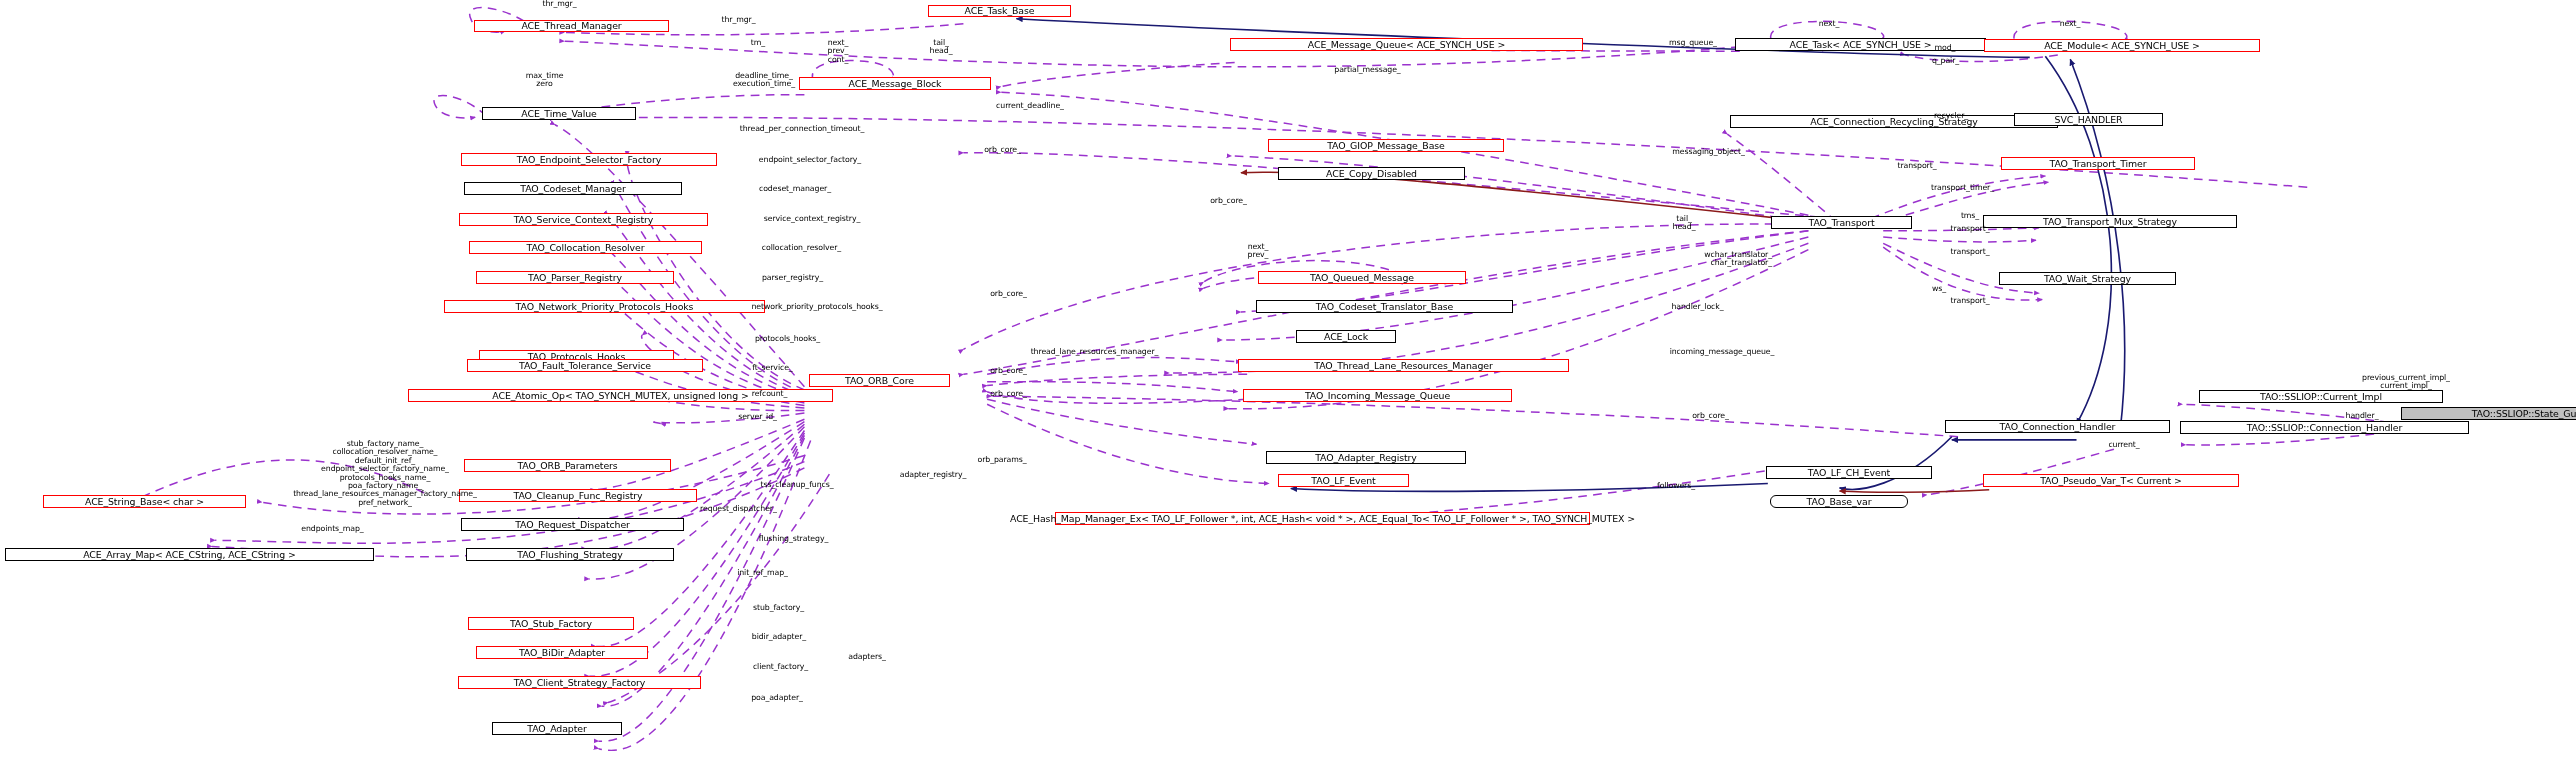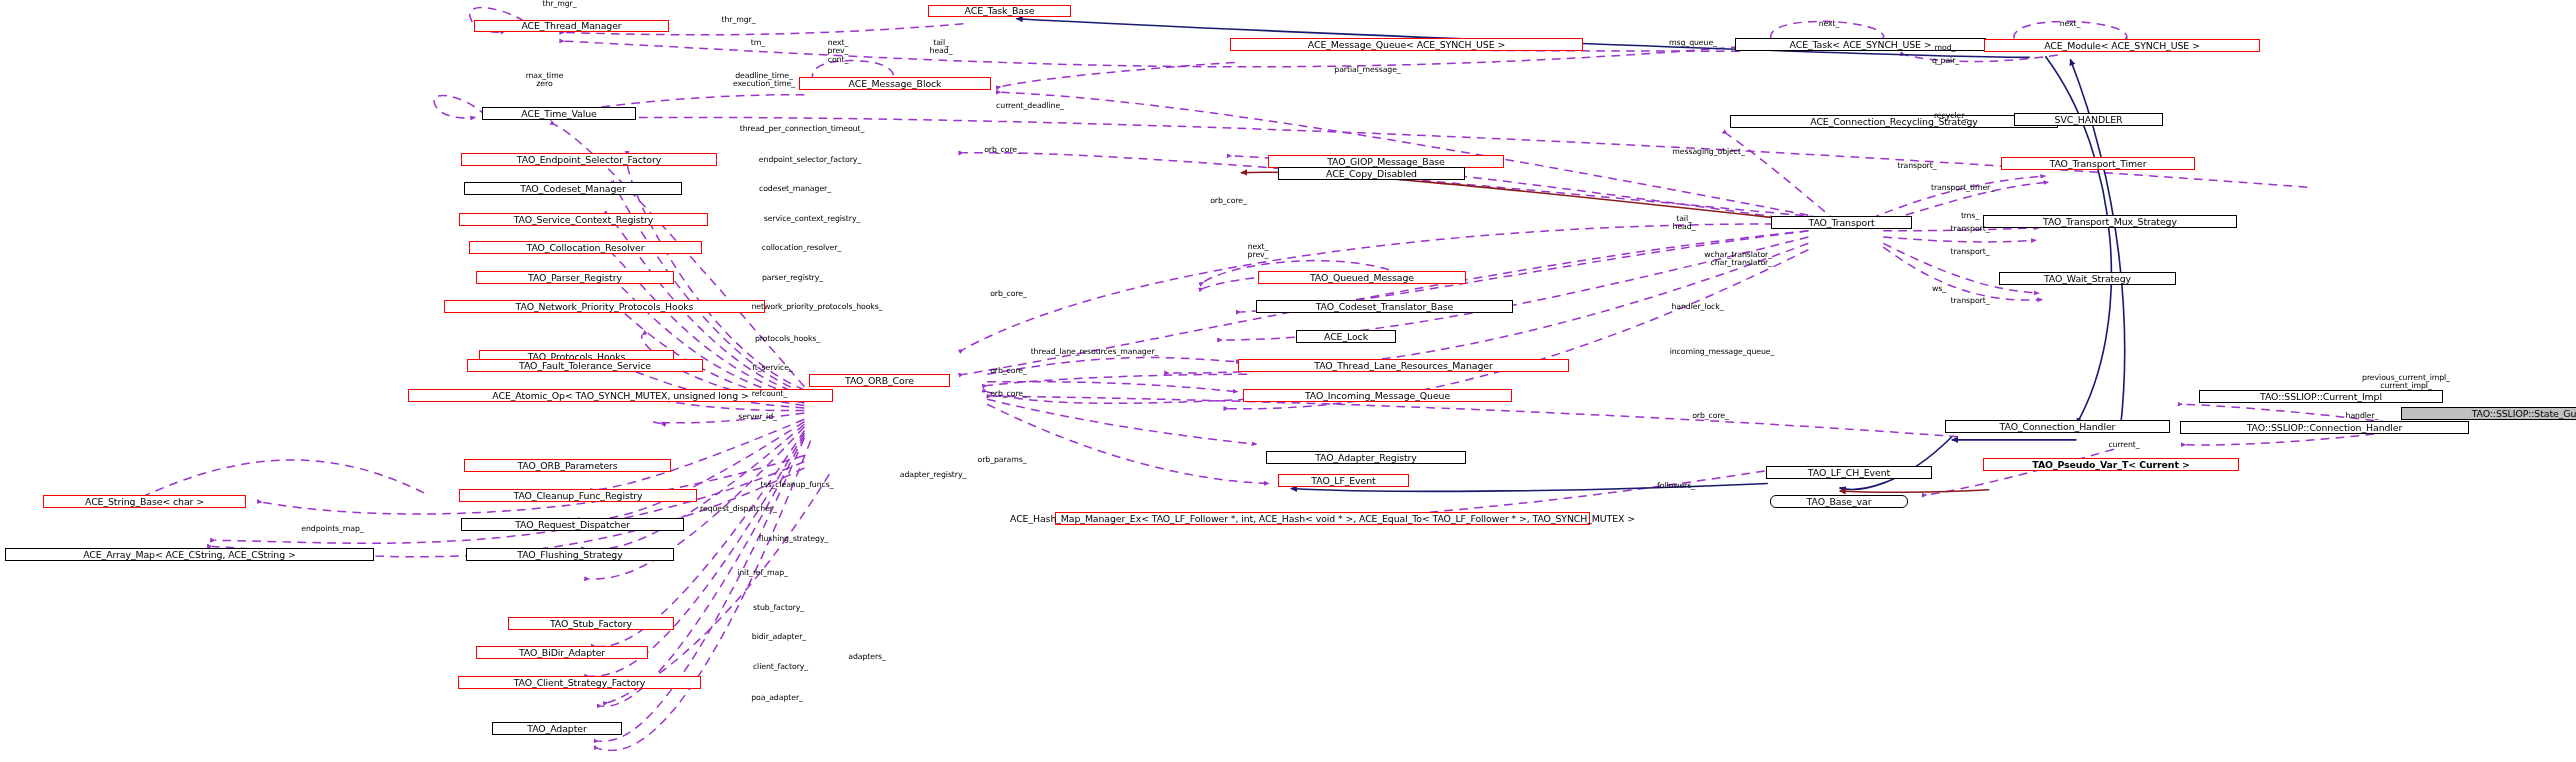--- a/index.html
+++ b/index.html
@@ -190,21 +190,21 @@
 <div class="node red" style="left: 474px; top: 19.7px; width: 195px;">ACE_Thread_Manager</div>
     <div class="node red" style="left: 928px; top: 4.9px; width: 143px;">ACE_Task_Base</div>
     <div class="node red" style="left: 1230px; top: 38px; width: 353px;">ACE_Message_Queue&lt; ACE_SYNCH_USE &gt;</div>
     <div class="node" style="left: 1735px; top: 38px; width: 251px;">ACE_Task&lt; ACE_SYNCH_USE &gt;</div>
     <div class="node red" style="left: 1984px; top: 39px; width: 276px;">ACE_Module&lt; ACE_SYNCH_USE &gt;</div>
     <div class="node" style="left: 482px; top: 107px; width: 154px;">ACE_Time_Value</div>
     <div class="node red" style="left: 799px; top: 77px; width: 192px;">ACE_Message_Block</div>
     <div class="node" style="left: 1730px; top: 115px; width: 328px;">ACE_Connection_Recycling_Strategy</div>
     <div class="node" style="left: 2014px; top: 113px; width: 149px;">SVC_HANDLER</div>
     <div class="node red" style="left: 461px; top: 153px; width: 256px;">TAO_Endpoint_Selector_Factory</div>
-    <div class="node red" style="left: 1268px; top: 139px; width: 236px; margin-top: 16px;">TAO_GIOP_Message_Base</div>
+    <div class="node red" style="left: 1268px; top: 139px; width: 236px;">TAO_GIOP_Message_Base</div>
     <div class="node red" style="left: 2001px; top: 157px; width: 194px;">TAO_Transport_Timer</div>
     <div class="node" style="left: 464px; top: 182px; width: 218px;">TAO_Codeset_Manager</div>
     <div class="node" style="left: 1278px; top: 167px; width: 187px;">ACE_Copy_Disabled</div>
     <div class="node" style="left: 1771px; top: 216px; width: 141px;">TAO_Transport</div>
     <div class="node red" style="left: 459px; top: 213px; width: 249px;">TAO_Service_Context_Registry</div>
     <div class="node" style="left: 1983px; top: 215px; width: 254px;">TAO_Transport_Mux_Strategy</div>
     <div class="node red" style="left: 469px; top: 241px; width: 233px;">TAO_Collocation_Resolver</div>
     <div class="node red" style="left: 476px; top: 271px; width: 198px;">TAO_Parser_Registry</div>
     <div class="node red" style="left: 1258px; top: 271px; width: 208px;">TAO_Queued_Message</div>
     <div class="node" style="left: 1999px; top: 272px; width: 177px;">TAO_Wait_Strategy</div>
@@ -219,28 +219,28 @@
     <div class="node red" style="left: 1243px; top: 389px; width: 269px;">TAO_Incoming_Message_Queue</div>
     <div class="node" style="left: 2199px; top: 390px; width: 244px;">TAO::SSLIOP::Current_Impl</div>
     <div class="node current" style="left: 2401px; top: 407px; width: 261px;">TAO::SSLIOP::State_Guard</div>
     <div class="node" style="left: 1945px; top: 420px; width: 225px;">TAO_Connection_Handler</div>
     <div class="node" style="left: 2180px; top: 421px; width: 289px;">TAO::SSLIOP::Connection_Handler</div>
     <div class="node" style="left: 1266px; top: 451px; width: 200px;">TAO_Adapter_Registry</div>
     <div class="node" style="left: 1766px; top: 466px; width: 166px;">TAO_LF_CH_Event</div>
     <div class="node red" style="left: 43px; top: 495px; width: 203px;">ACE_String_Base&lt; char &gt;</div>
     <div class="node red" style="left: 464px; top: 459px; width: 207px;">TAO_ORB_Parameters</div>
     <div class="node red" style="left: 1278px; top: 474px; width: 131px;">TAO_LF_Event</div>
-    <div class="node red" style="left: 1983px; top: 458px; width: 256px; font-weight: bold;">TAO_Pseudo_Var_T&lt; Current &gt;</div>
+    <div class="node red" style="left: 1983px; top: 474px; width: 256px;">TAO_Pseudo_Var_T&lt; Current &gt;</div>
     <div class="node red" style="left: 459px; top: 489px; width: 238px;">TAO_Cleanup_Func_Registry</div>
     <div class="node" style="left: 1770px; top: 495px; width: 138px; border-radius: 6px;">TAO_Base_var</div>
     <div class="node" style="left: 461px; top: 518px; width: 223px;">TAO_Request_Dispatcher</div>
     <div class="node red" style="left: 1055px; top: 512px; width: 535px;">ACE_Hash_Map_Manager_Ex&lt; TAO_LF_Follower *, int, ACE_Hash&lt; void * &gt;, ACE_Equal_To&lt; TAO_LF_Follower * &gt;, TAO_SYNCH_MUTEX &gt;</div>
     <div class="node" style="left: 466px; top: 548px; width: 208px;">TAO_Flushing_Strategy</div>
     <div class="node" style="left: 4.9px; top: 548px; width: 369px;">ACE_Array_Map&lt; ACE_CString, ACE_CString &gt;</div>
-    <div class="node red" style="left: 508px; top: 617px; width: 166px;">TAO_Stub_Factory</div>
+    <div class="node red" style="left: 468px; top: 617px; width: 166px;">TAO_Stub_Factory</div>
     <div class="node red" style="left: 476px; top: 646px; width: 172px;">TAO_BiDir_Adapter</div>
     <div class="node red" style="left: 458px; top: 676px; width: 243px;">TAO_Client_Strategy_Factory</div>
     <div class="node" style="left: 492px; top: 722px; width: 130px;">TAO_Adapter</div>
     <div class="elabel" style="left: 502px; top: 0px; width: 115px; text-align: center;">thr_mgr_</div>
     <div class="elabel" style="left: 681px; top: 16.4px; width: 115px; text-align: center;">thr_mgr_</div>
     <div class="elabel" style="left: 725px; top: 39px; width: 66px; text-align: center;">tm_</div>
     <div class="elabel multi" style="left: 797px; top: 39px; width: 82px; text-align: center;">next_<br>prev_<br>cont_</div>
     <div class="elabel multi" style="left: 900px; top: 39px; width: 82px; text-align: center;">tail_<br>head_</div>
     <div class="elabel" style="left: 1624px; top: 39px; width: 138px; text-align: center;">msg_queue_</div>
     <div class="elabel" style="left: 1793px; top: 19.7px; width: 72px; text-align: center;">next_</div>
@@ -278,20 +278,21 @@
     <div class="elabel" style="left: 943px; top: 348px; width: 303px; text-align: center;">thread_lane_resources_manager_</div>
     <div class="elabel" style="left: 1599px; top: 348px; width: 246px; text-align: center;">incoming_message_queue_</div>
     <div class="elabel" style="left: 715px; top: 364px; width: 115px; text-align: center;">ft_service_</div>
     <div class="elabel" style="left: 951px; top: 367px; width: 115px; text-align: center;">orb_core_</div>
     <div class="elabel" style="left: 712px; top: 390px; width: 115px; text-align: center;">refcount_</div>
     <div class="elabel" style="left: 951px; top: 390px; width: 115px; text-align: center;">orb_core_</div>
     <div class="elabel multi" style="left: 2291px; top: 374px; width: 230px; text-align: center;">previous_current_impl_<br>current_impl_</div>
     <div class="elabel" style="left: 700px; top: 413px; width: 115px; text-align: center;">server_id_</div>
     <div class="elabel" style="left: 2311px; top: 412px; width: 102px; text-align: center;">handler_</div>
     <div class="elabel" style="left: 1653px; top: 412px; width: 115px; text-align: center;">orb_core_</div>
+    <div class="elabel multi" style="left: 180px; top: 440px; width: 410px; text-align: center;">stub_factory_name_<br>collocation_resolver_name_<br>default_init_ref_<br>endpoint_selector_factory_name_<br>protocols_hooks_name_<br>poa_factory_name_<br>thread_lane_resources_manager_factory_name_<br>pref_network_</div>
     <div class="elabel" style="left: 933px; top: 456px; width: 138px; text-align: center;">orb_params_</div>
     <div class="elabel" style="left: 2075px; top: 441px; width: 98px; text-align: center;">current_</div>
     <div class="elabel" style="left: 700px; top: 481px; width: 194px; text-align: center;">tss_cleanup_funcs_</div>
     <div class="elabel" style="left: 843px; top: 471px; width: 180px; text-align: center;">adapter_registry_</div>
     <div class="elabel" style="left: 1622px; top: 482px; width: 108px; text-align: center;">followers_</div>
     <div class="elabel" style="left: 700px; top: 505px; width: 197px; text-align: left;">request_dispatcher_</div>
     <div class="elabel" style="left: 700px; top: 535px; width: 187px; text-align: center;">flushing_strategy_</div>
     <div class="elabel" style="left: 249px; top: 525px; width: 167px; text-align: center;">endpoints_map_</div>
     <div class="elabel" style="left: 692px; top: 569px; width: 141px; text-align: center;">init_ref_map_</div>
     <div class="elabel" style="left: 708px; top: 604px; width: 141px; text-align: center;">stub_factory_</div>

